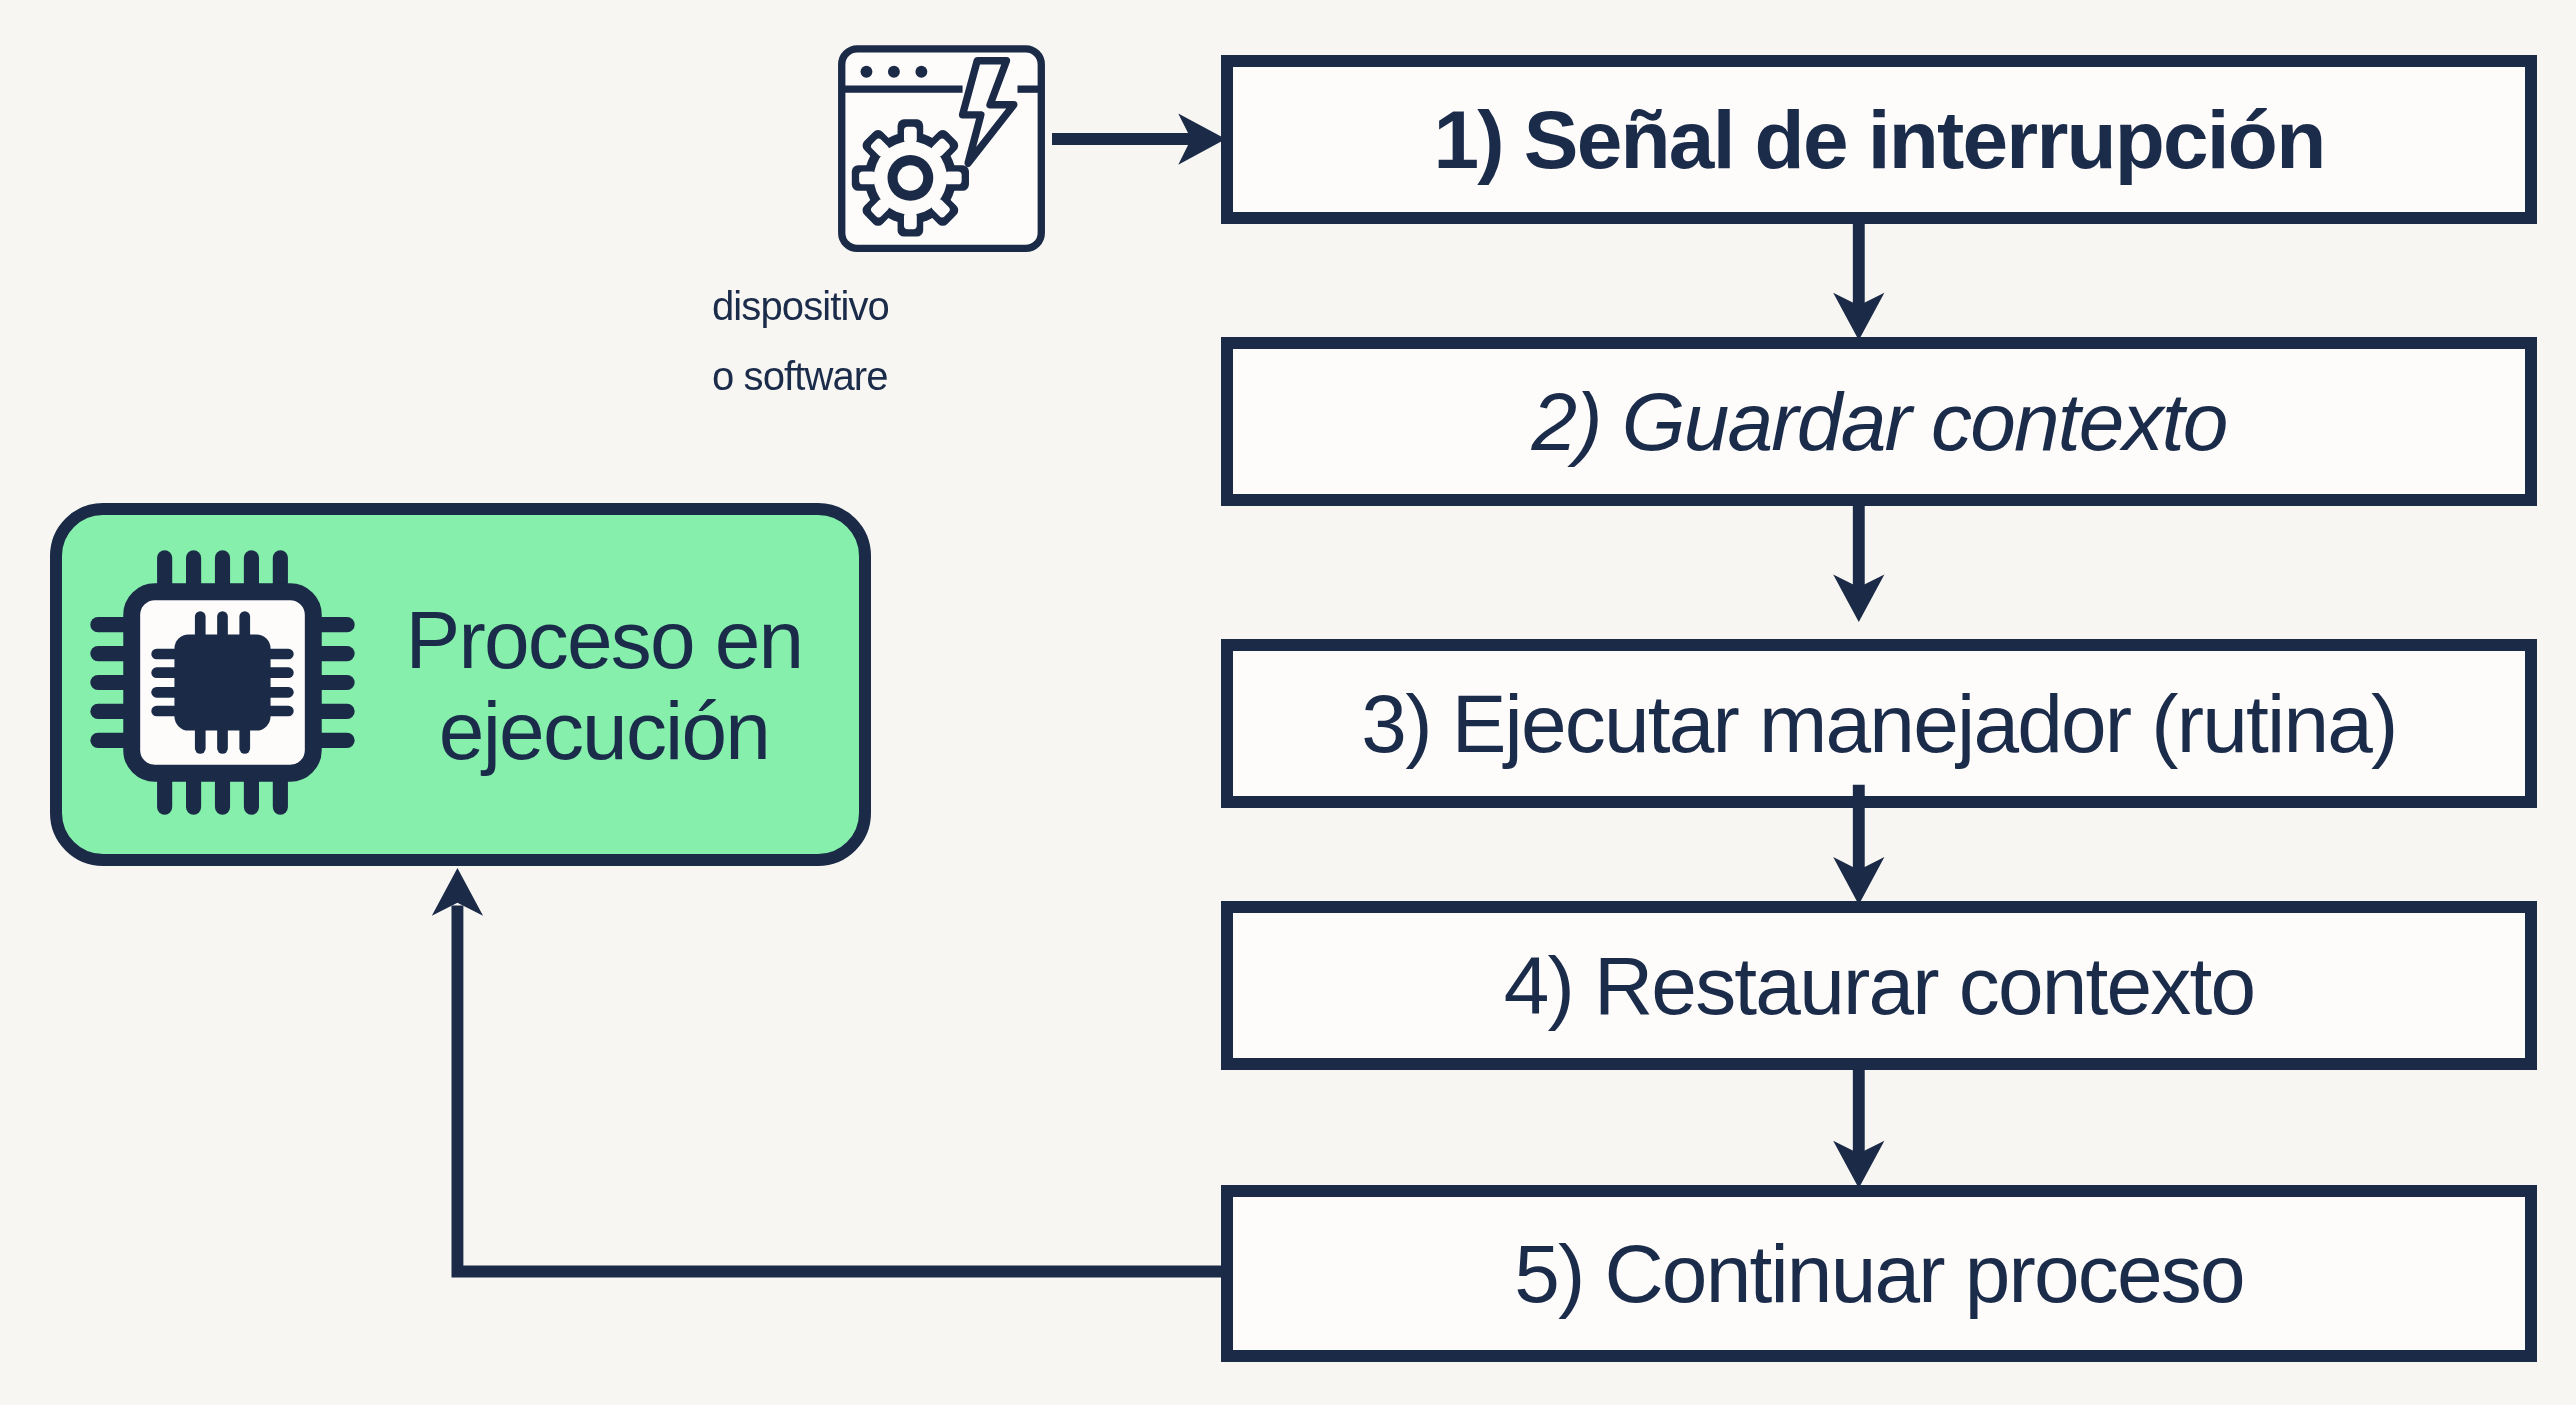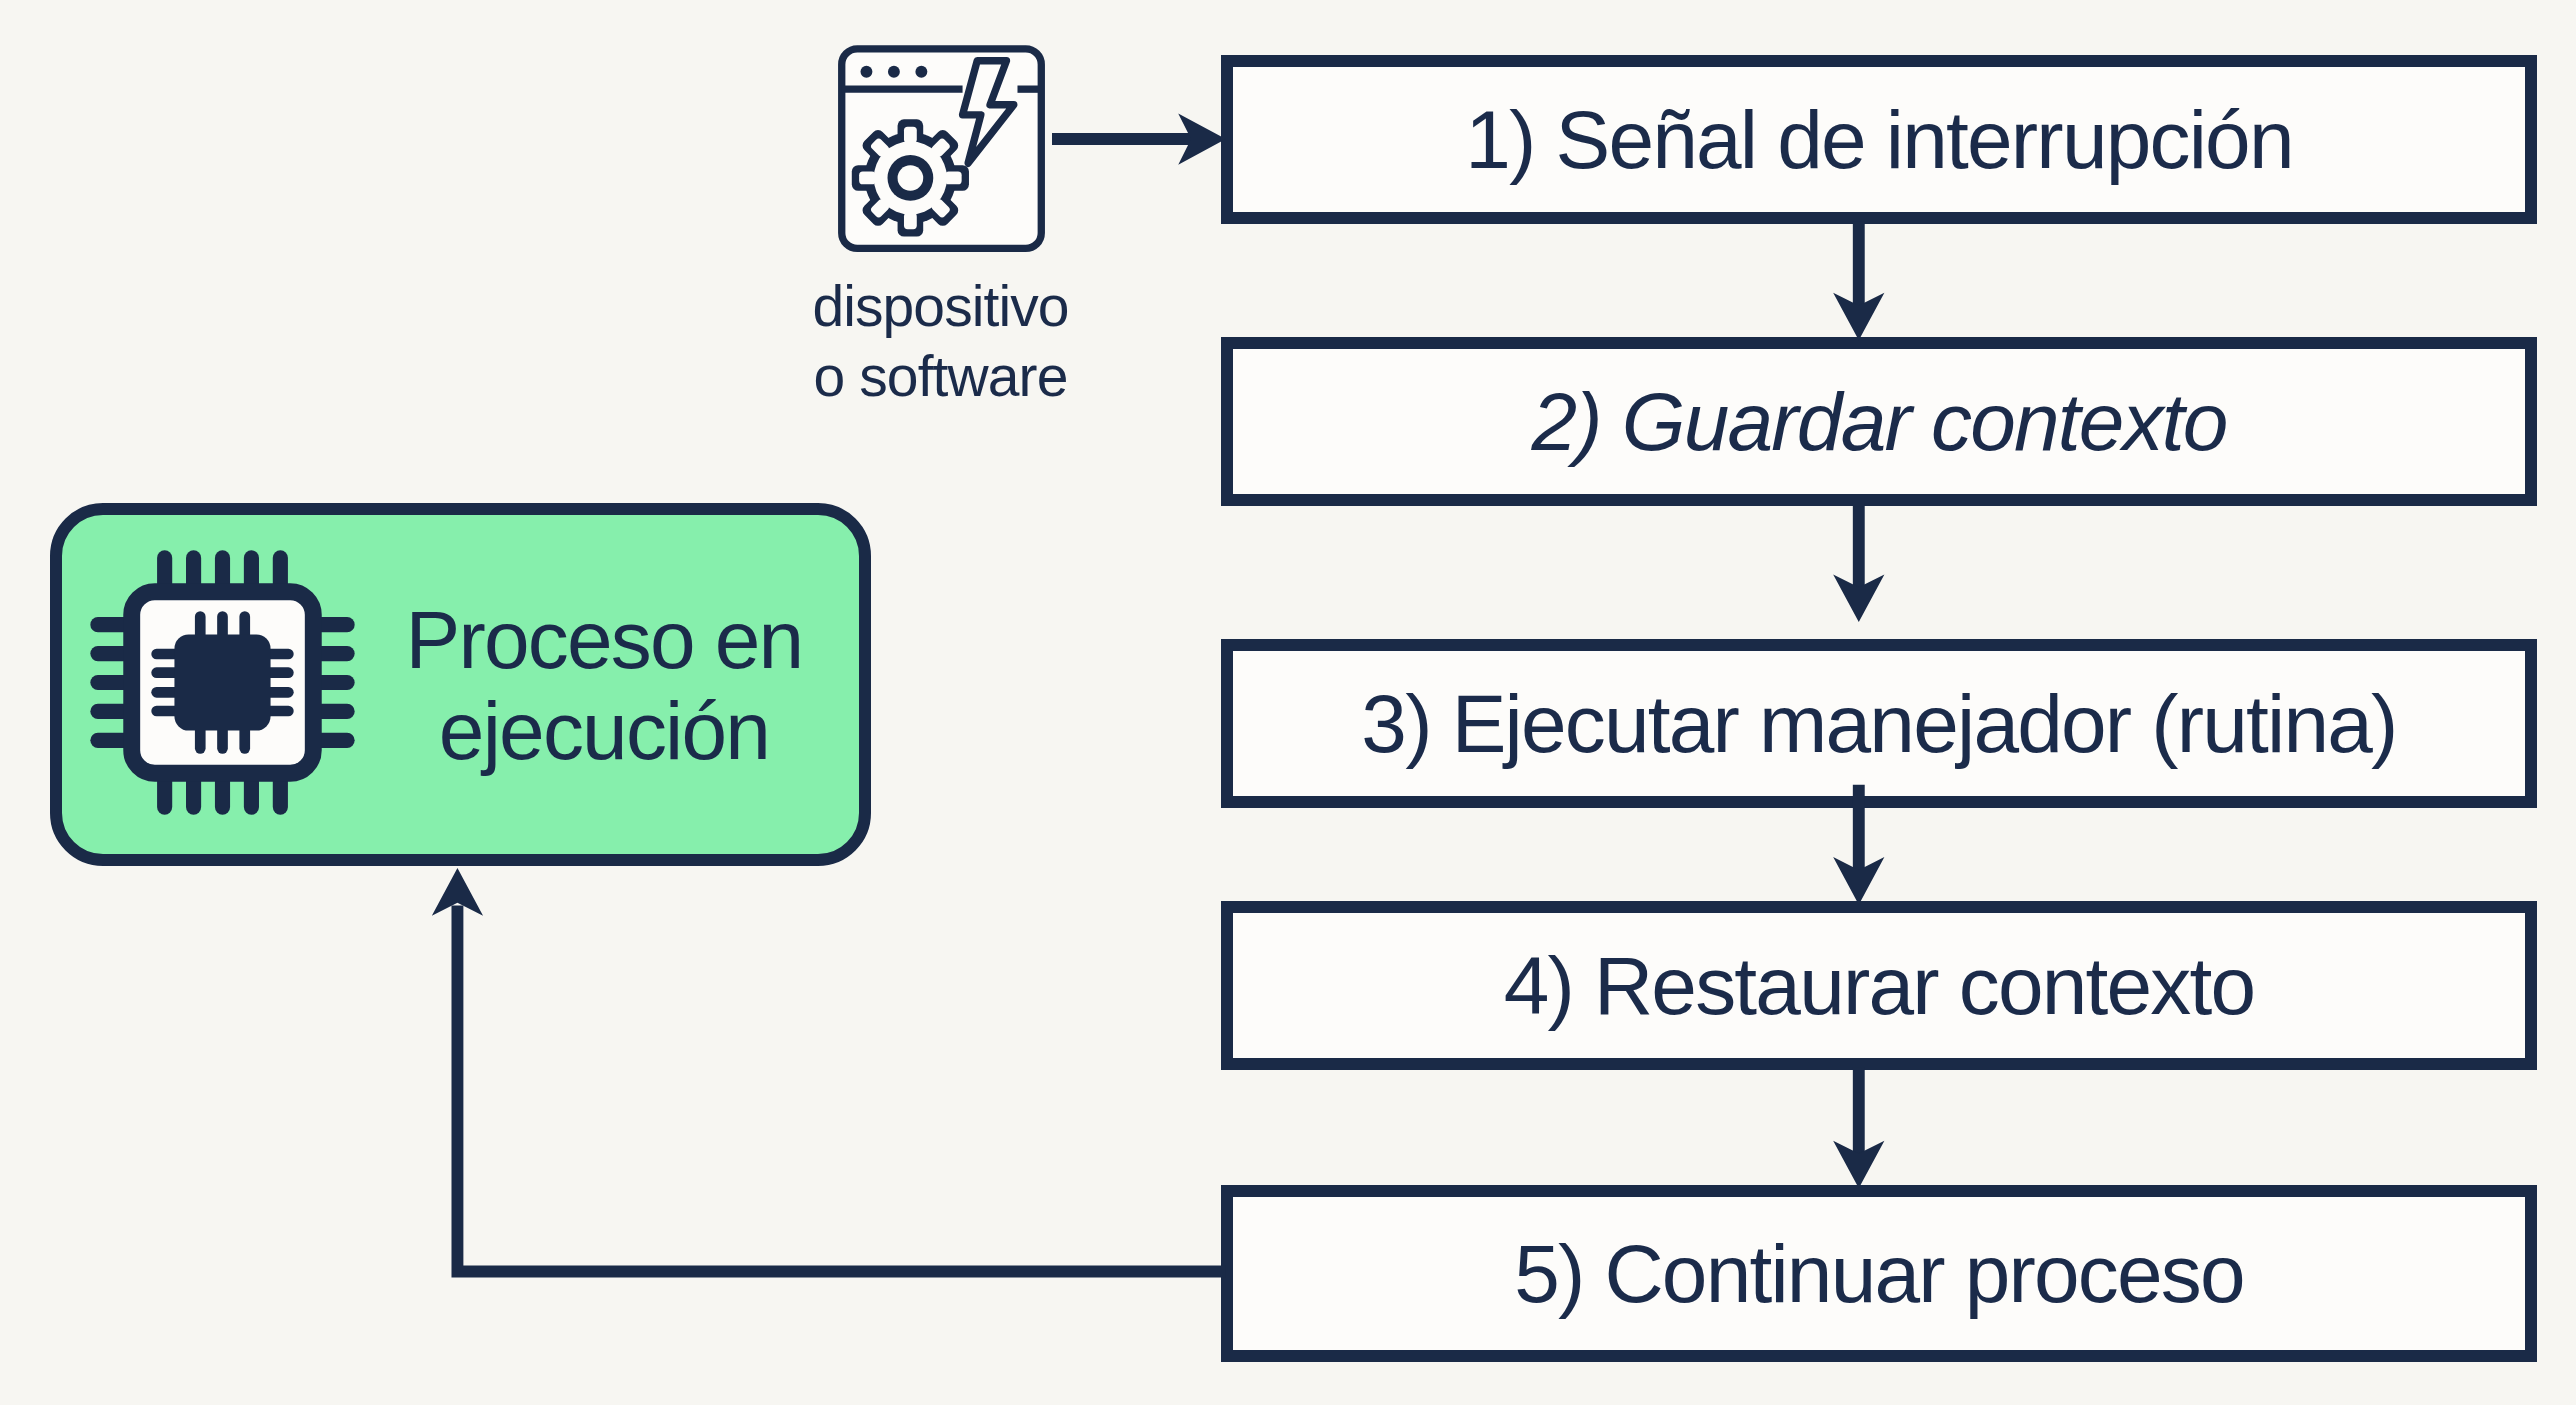--- a/index.html
+++ b/index.html
@@ -47,22 +47,21 @@
     font-size: 82px;
     line-height: 91px;
     letter-spacing: -1.8px;
     color: #1b2b4a;
   }
   .process-text span { display: block; }
   .trigger-label {
     position: absolute;
     left: 712px; top: 271px;
     width: 457px;
-    text-align: center;
-    font-size: 57px;
+    font-size: 40px;
     line-height: 70px;
     letter-spacing: -0.9px;
     color: #1b2b4a;
   }
   .trigger-label span { display: block; }
   .abs { position: absolute; }
   svg { display: block; }
   .overlay { position: absolute; left: 0; top: 0; pointer-events: none; }
 </style>
 </head>
@@ -158,21 +157,21 @@
       <circle r="14" fill="#fdfcfa"></circle>
     </g>
     <path d="M163,38 L195,38 L177,86 L203,86 L153,150 L167,97 L147,97 Z" fill="#fdfcfa" stroke="#1a2a47" stroke-width="8" stroke-linejoin="round"></path>
   </svg>
 
   <div class="trigger-label">
     <span>dispositivo</span>
     <span>o software</span>
   </div>
 
-  <div class="step-box" style="top:55px;">
+  <div class="step-box" style="top:55px;font-weight:bold;">
     <span>1) Señal de interrupción</span>
   </div>
   <div class="step-box" style="top:337px;font-style:italic;">
     <span>2) Guardar contexto</span>
   </div>
   <div class="step-box" style="top:639px;">
     <span>3) Ejecutar manejador (rutina)</span>
   </div>
   <div class="step-box" style="top:901px;">
     <span>4) Restaurar contexto</span>

